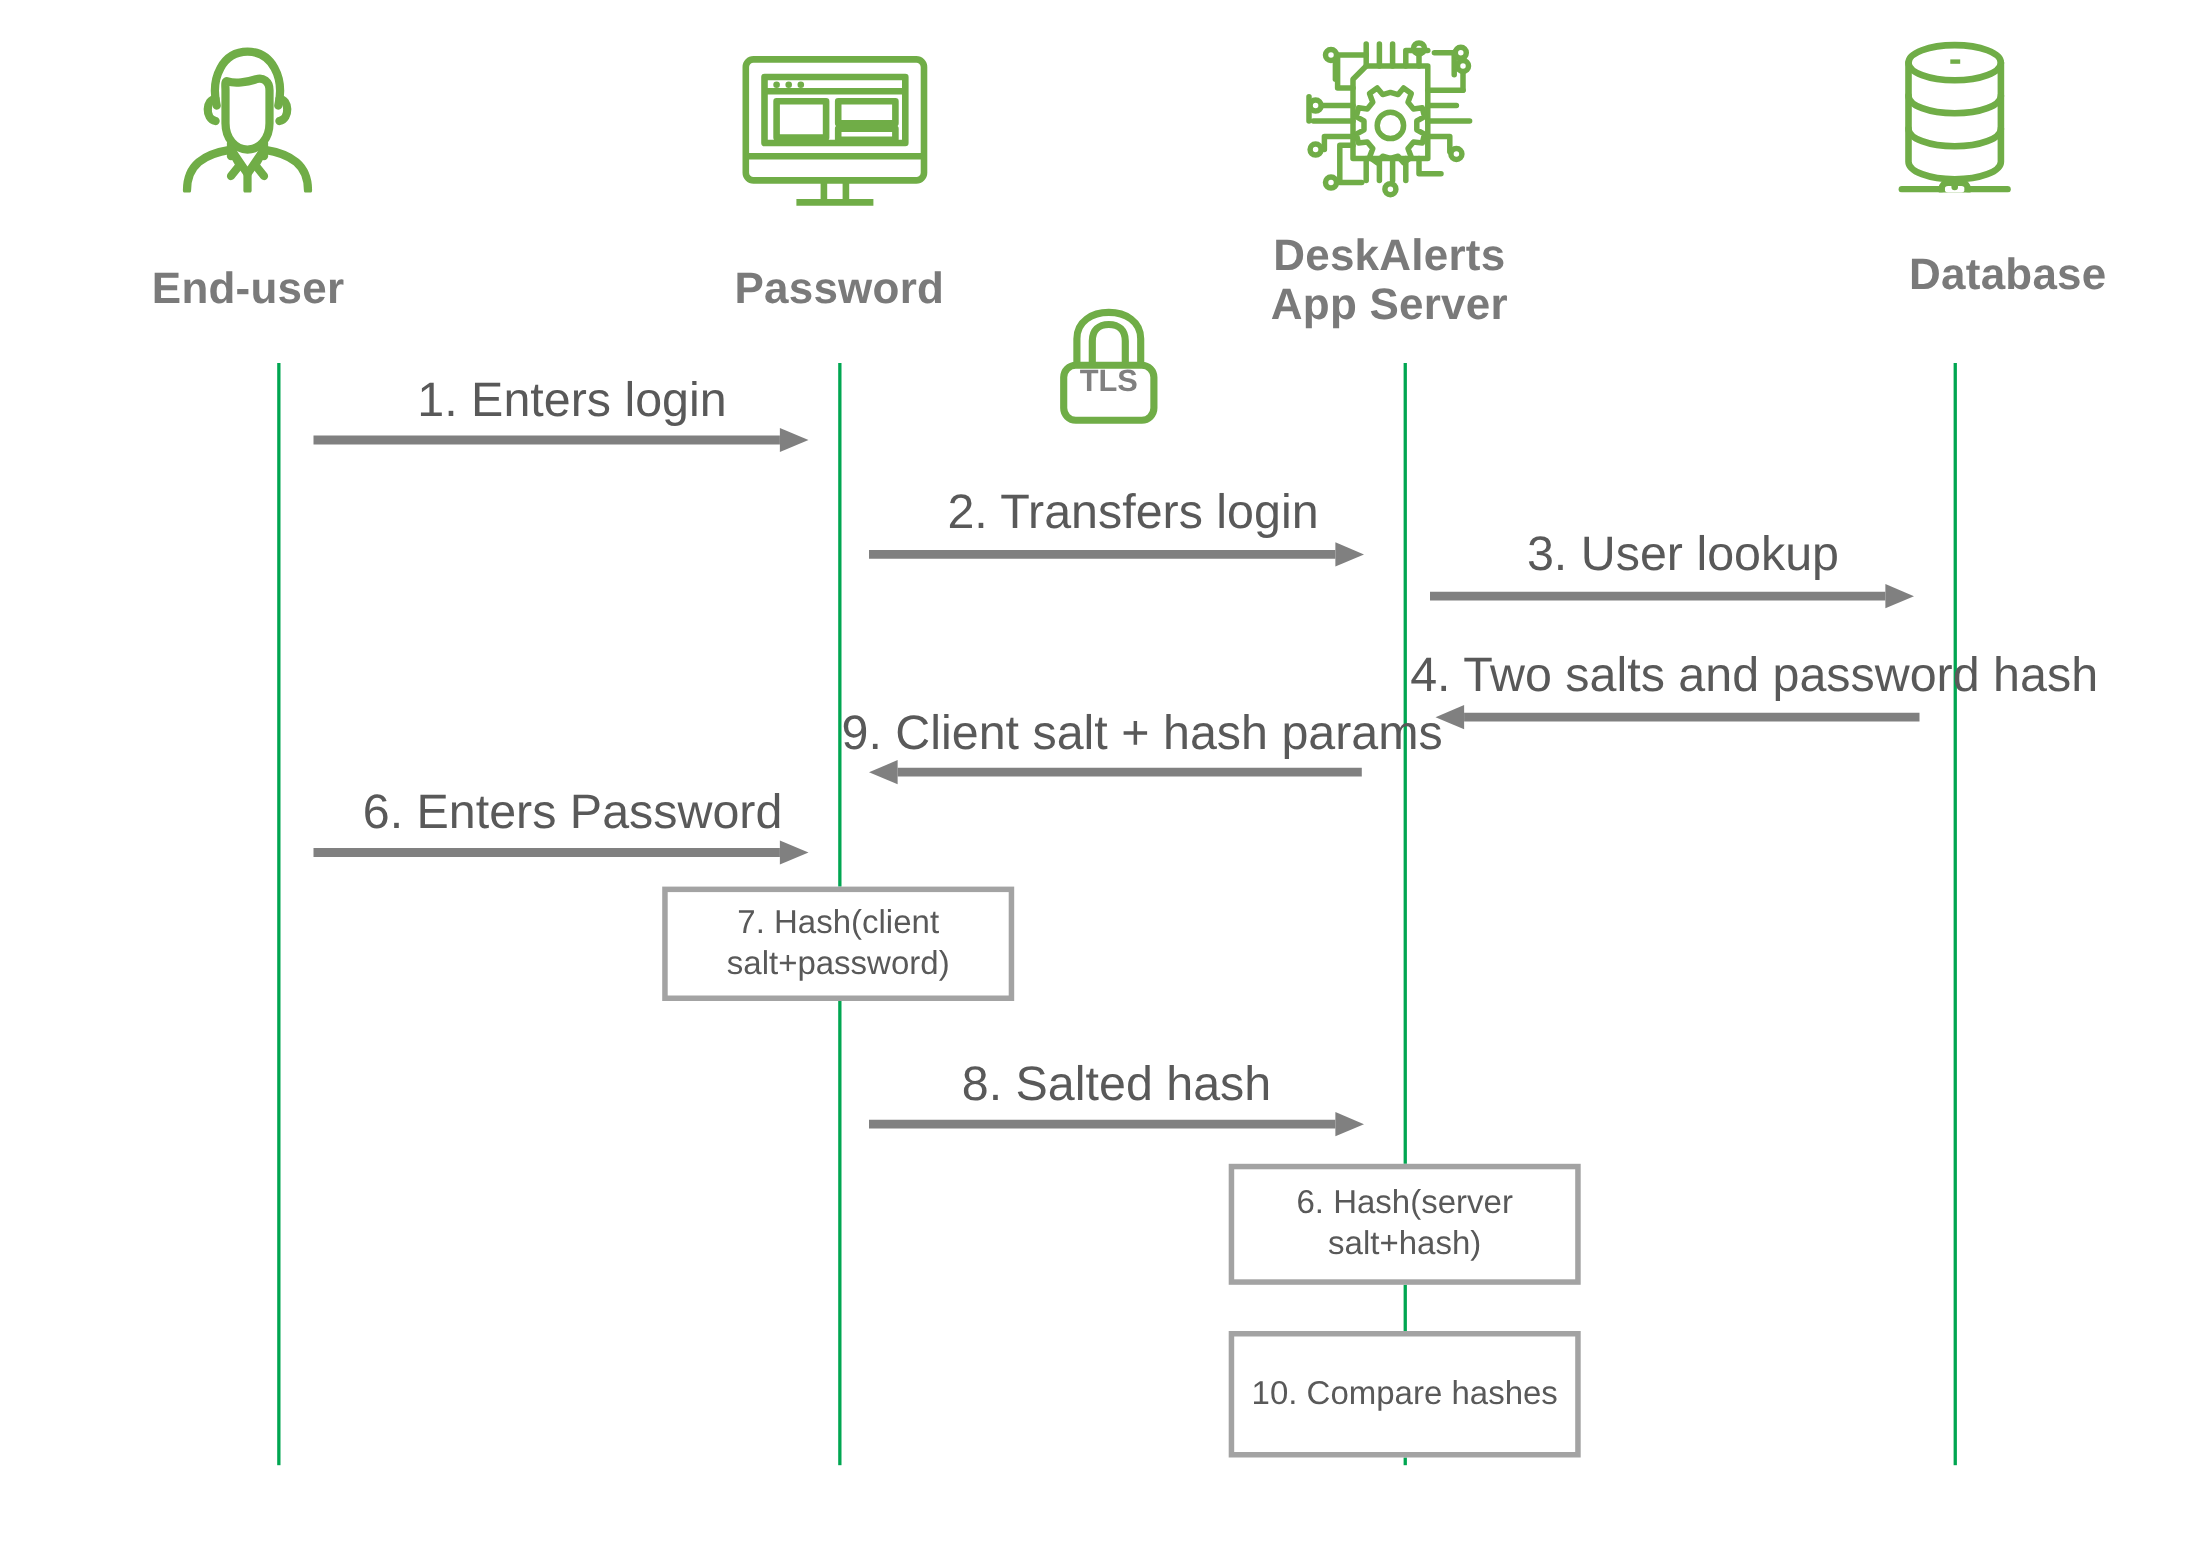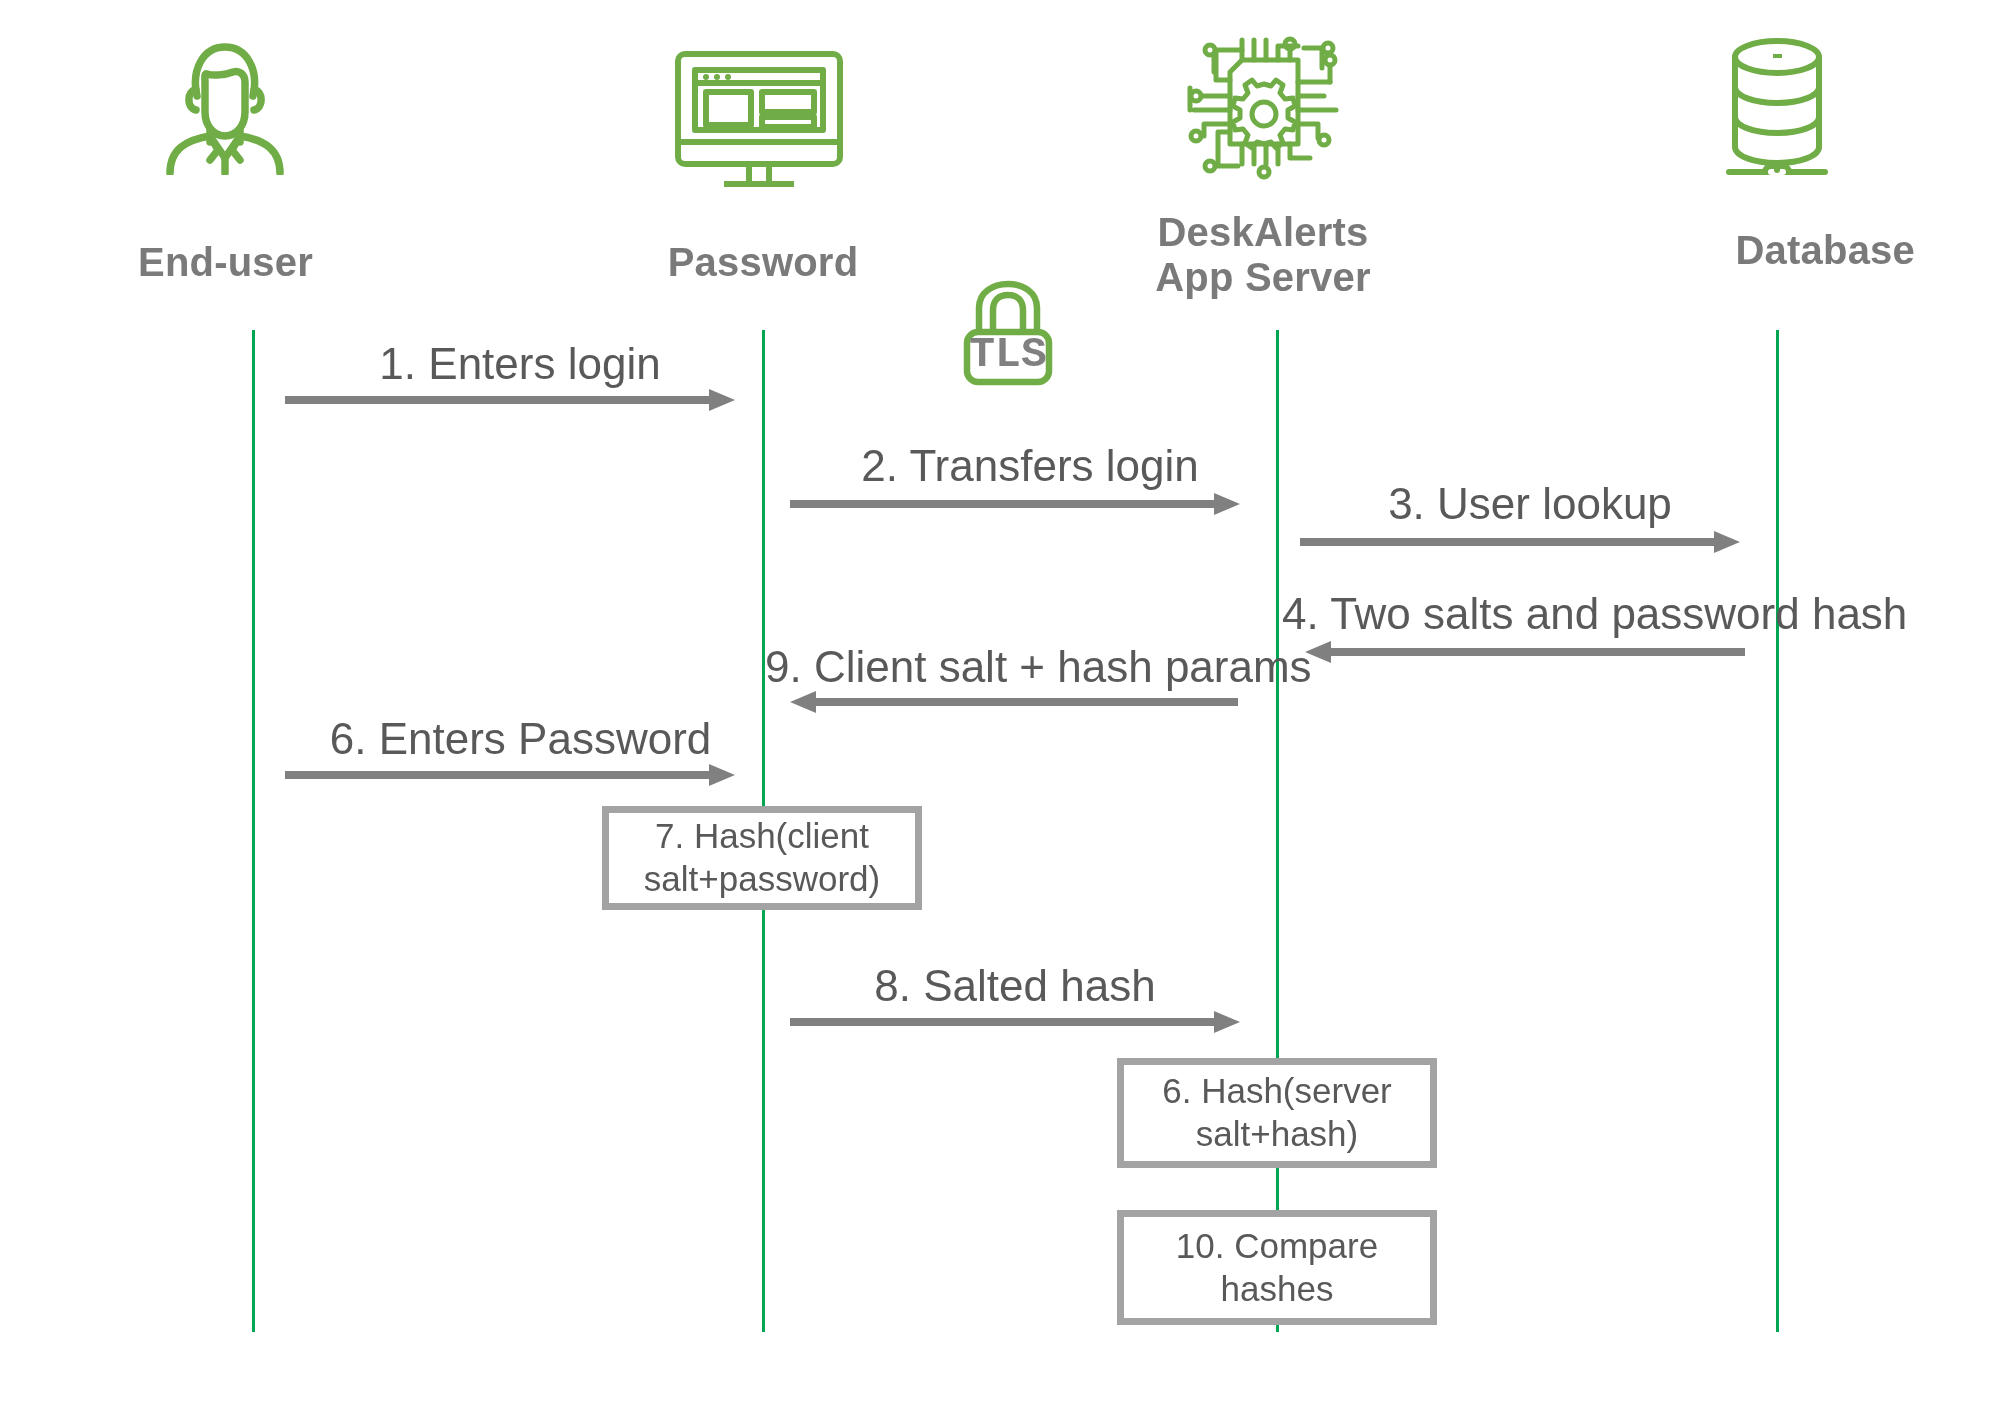--- a/index.html
+++ b/index.html
@@ -54,43 +54,43 @@
     white-space: nowrap;
     font-family: "Liberation Sans", sans-serif;
   }
   .msg-label.center{ text-align: center; }
 
   .arrow-svg { position: absolute; overflow: visible; }
 
   
   .proc-box {
     position: absolute;
-    border: 7px solid #a3a3a3;
+    border: 5px solid #a3a3a3;
     background: #ffffff;
     box-sizing: border-box;
     display: flex;
     align-items: center;
     justify-content: center;
     text-align: center;
     color: #595959;
-    font-size: 35px;
+    font-size: 30px;
     line-height: 1.22;
     font-family: "Liberation Sans", sans-serif;
     padding: 0 6px;
   }
 
   
   #tls-lock { position: absolute; }
   .tls-text {
     position: absolute;
     font-weight: bold;
     color: #808080;
-    font-size: 43px;
+    font-size: 28px;
     text-align: center;
-    font-family: Liberation Mono, monospace;
+    font-family: Liberation Sans, sans-serif;
   }
 </style>
 </head>
 <body>
 
 <div id="stage">
 
   <svg class="actor-icon" style="left:155px; top:30px;" width="140" height="145" viewBox="0 0 140 145">
     <g fill="none" stroke="#70AD47" stroke-width="7.5" stroke-linecap="round" stroke-linejoin="round">
       <path d="M42 66 C36 40 48 17 70 17 C92 17 104 40 98 66"></path>

